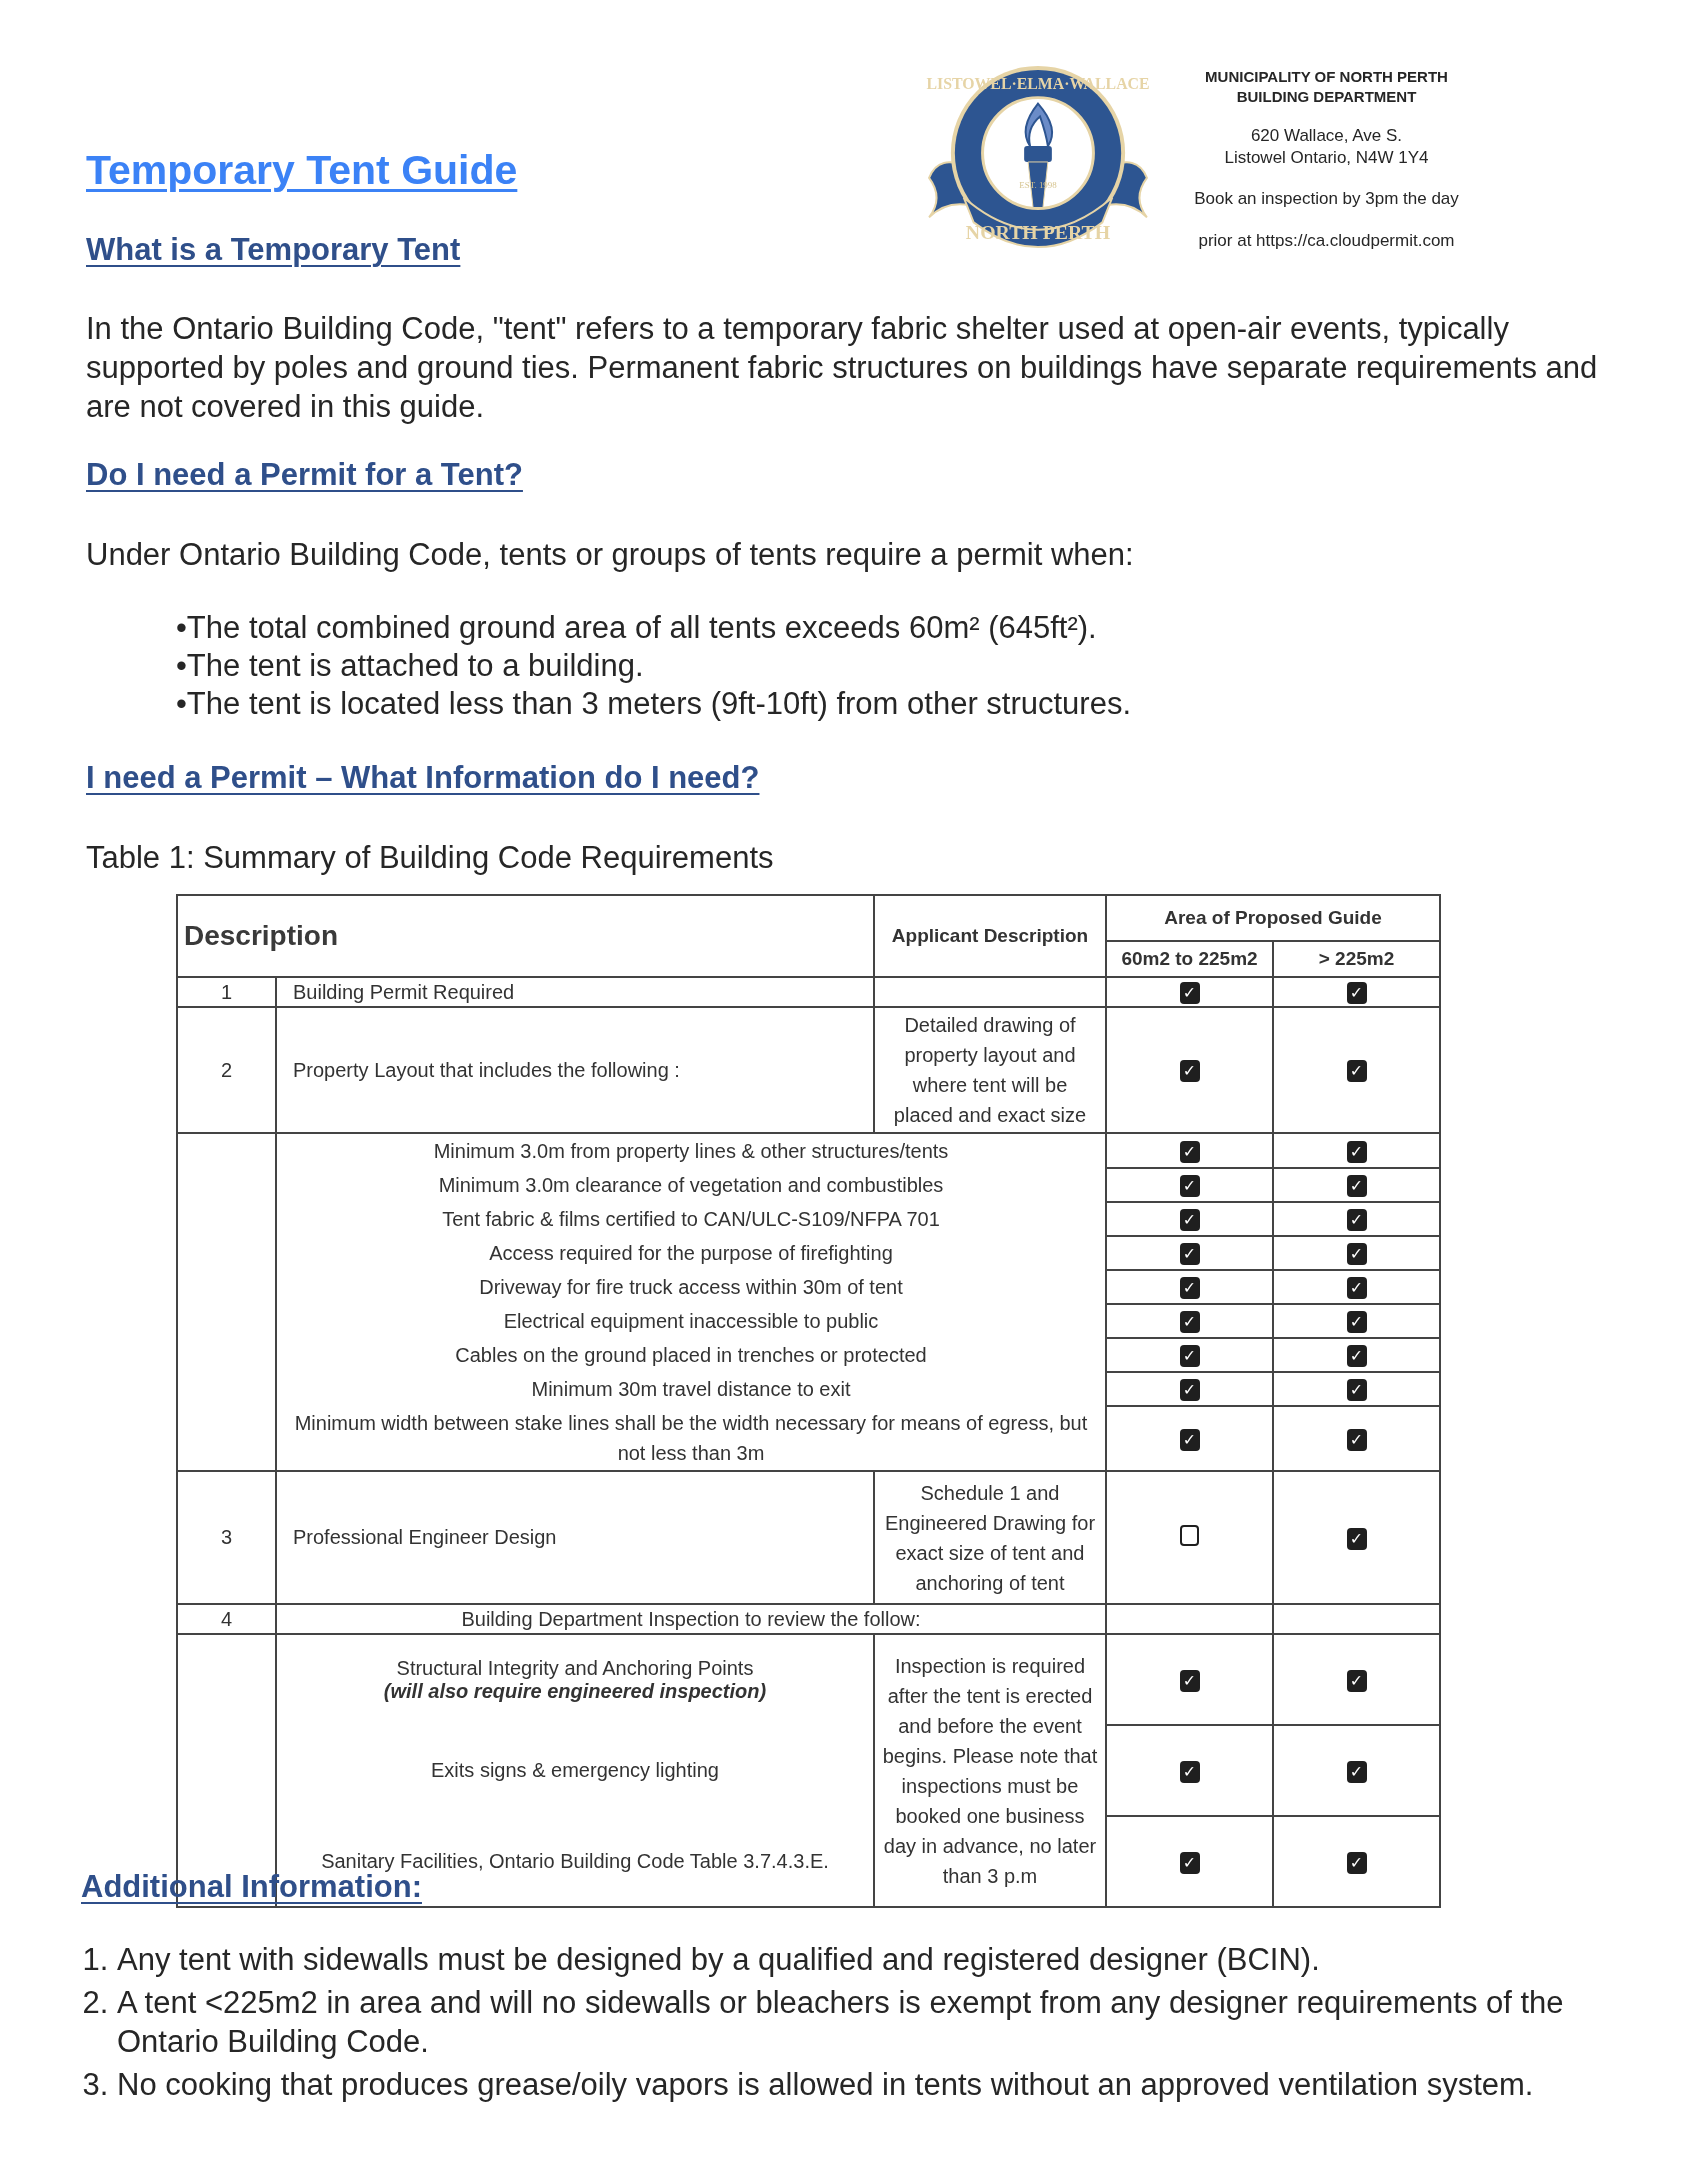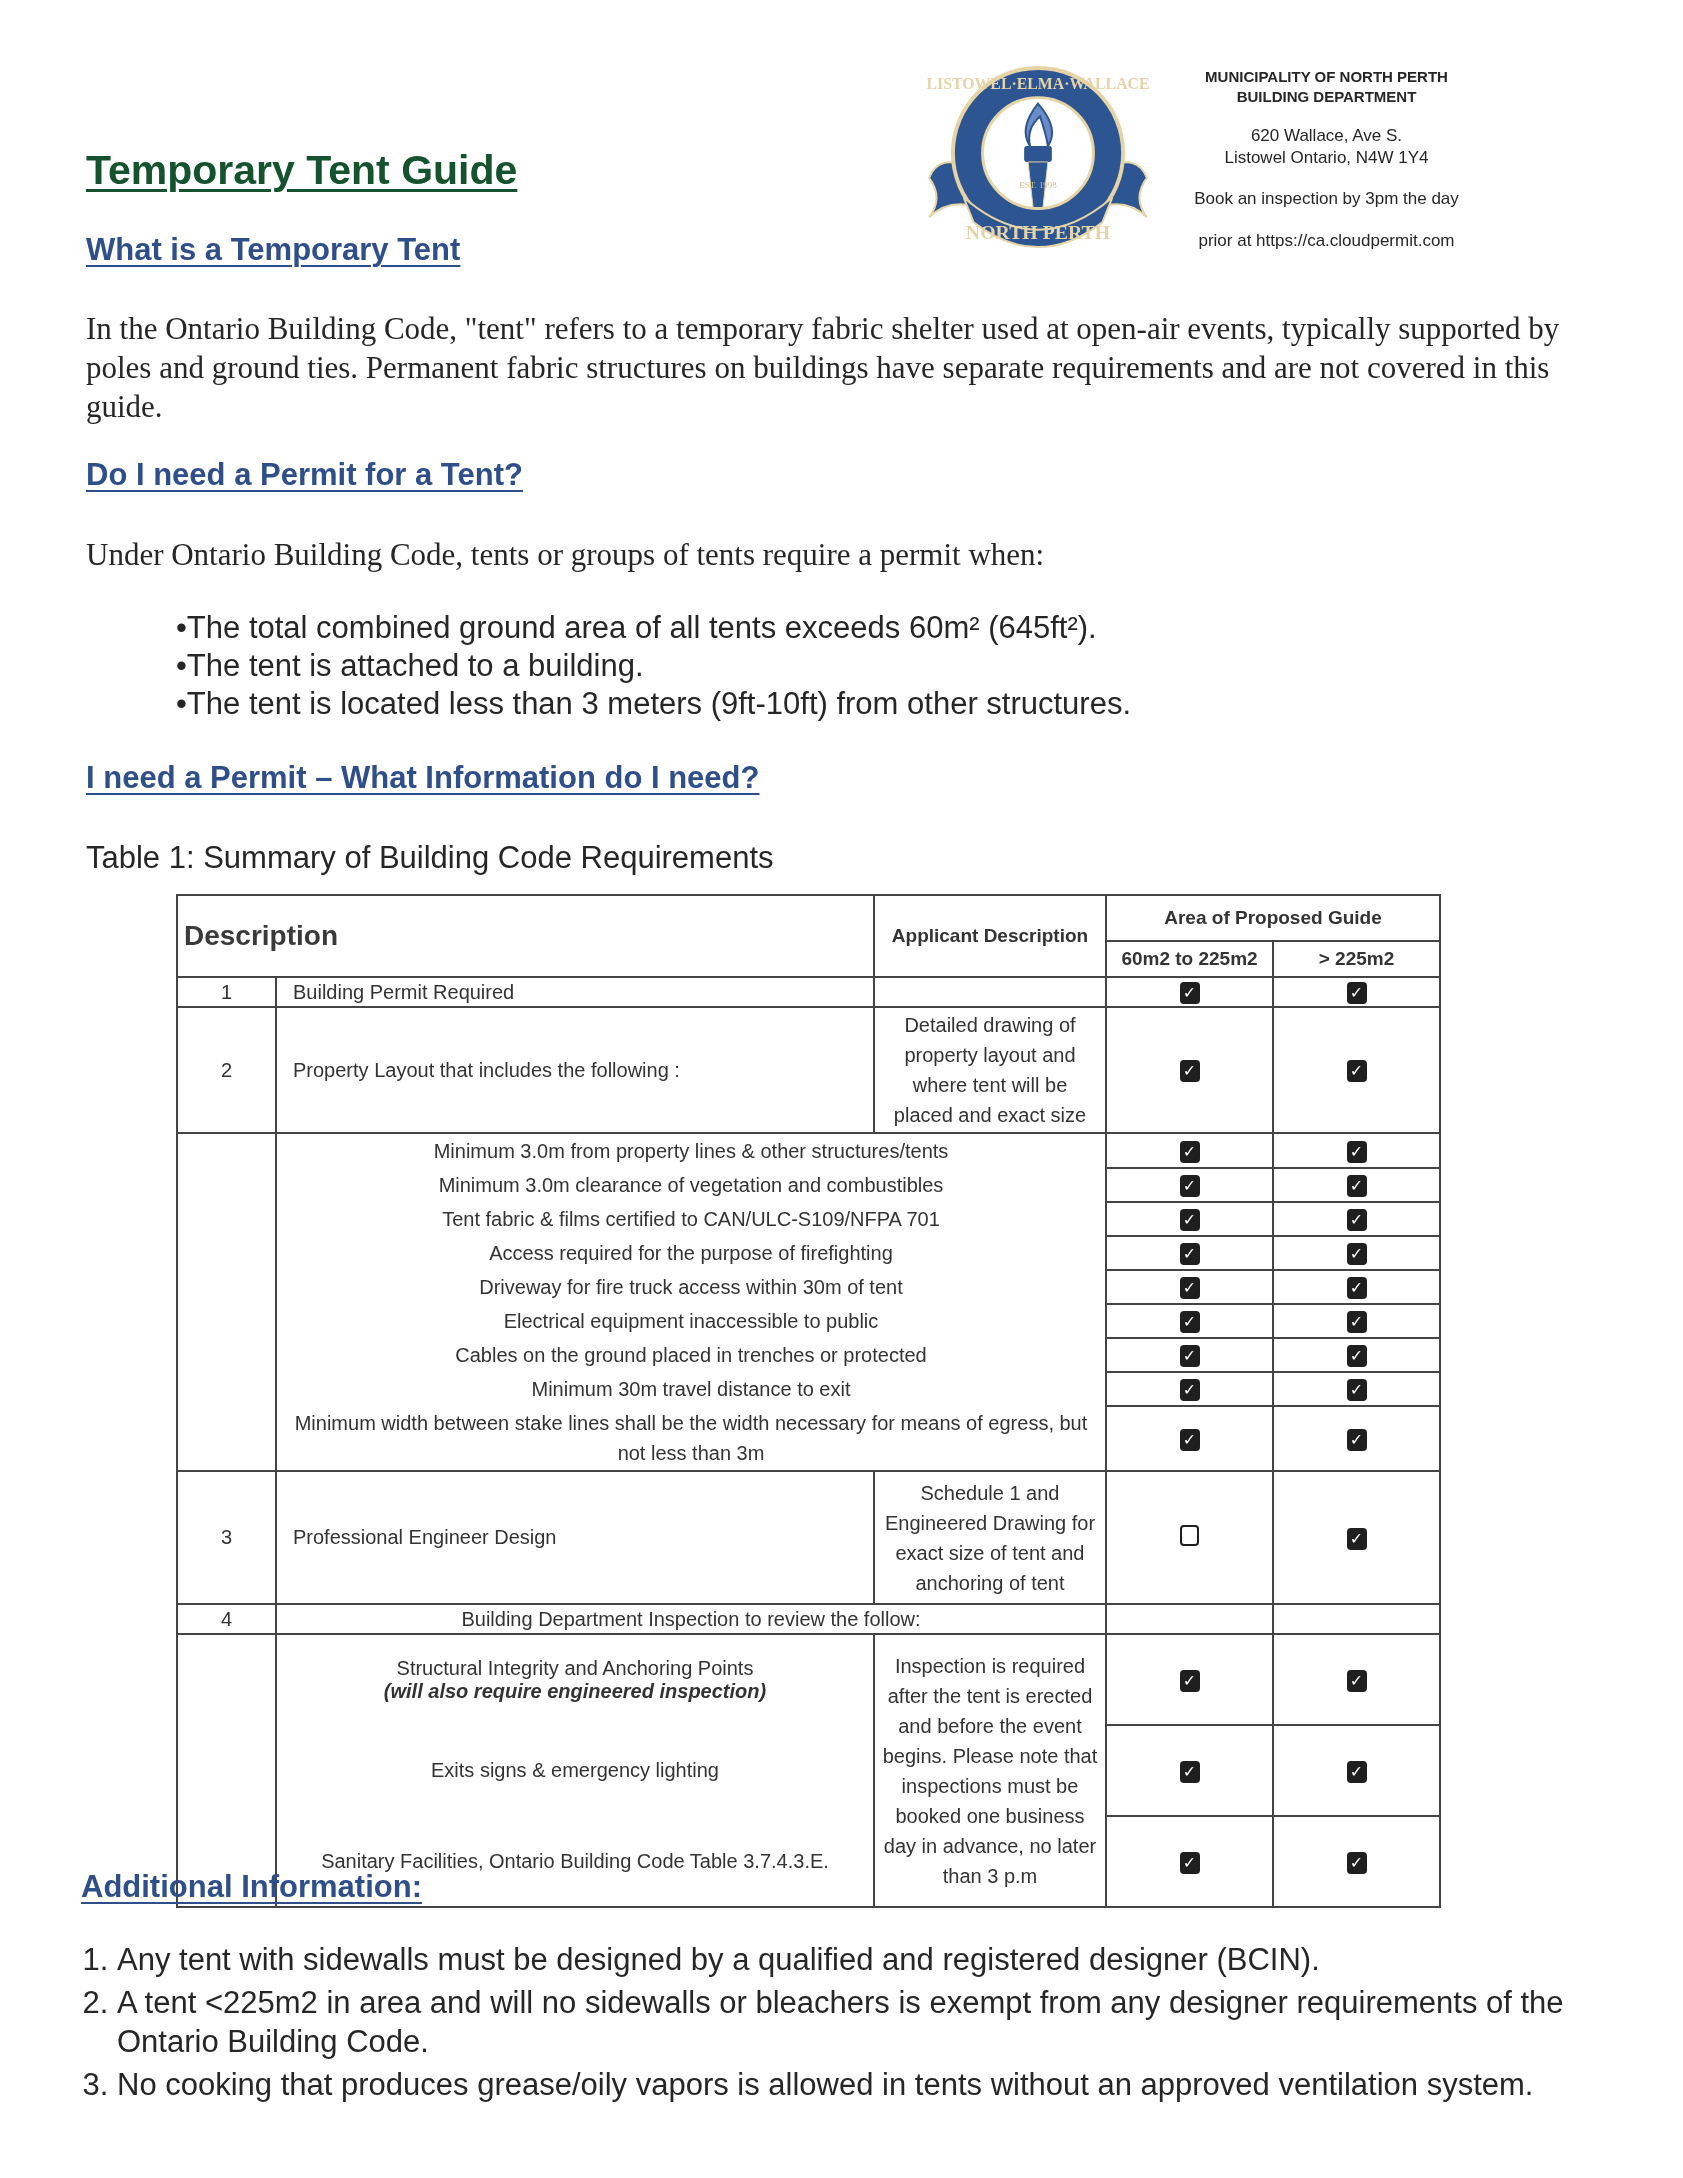--- a/index.html
+++ b/index.html
@@ -7,23 +7,23 @@
          font-family: "Liberation Sans", sans-serif; color: #262626; }
 
   
   .logo { position: absolute; left: 919px; top: 59px; width: 238px; height: 198px; }
   .org { position: absolute; left: 1158px; top: 67px; width: 337px; font-size: 15px; text-align: center; line-height: 20px; }
   .org .dept { font-weight: bold; }
   .org .addr { margin-top: 18px; font-size: 17px; line-height: 22px; }
   .org .note { margin-top: 20px; font-size: 17px; }
   .org .note2 { margin-top: 22px; font-size: 17px; }
 
-  .title { position: absolute; left: 86px; top: 147px; font-size: 41px; font-weight: bold; text-decoration: underline; text-underline-offset: 5px; text-decoration-thickness: 3px; color: #14532d; }
+  .title { position: absolute; left: 86px; top: 147px; font-size: 41px; font-weight: bold; text-decoration: underline; text-underline-offset: 5px; text-decoration-thickness: 3px; color: #3b82f6; }
   .h2 { position: absolute; left: 86px; font-size: 31px; font-weight: bold; color: #2f4f8a; text-decoration: underline; text-underline-offset: 5px; text-decoration-thickness: 2px; }
-  .para { position: absolute; left: 86px; width: 1525px; font-size: 31px; line-height: 39px; color: #262626; font-family: Liberation Serif, serif; }
+  .para { position: absolute; left: 86px; width: 1525px; font-size: 31px; line-height: 39px; color: #262626; }
   .bullets { position: absolute; left: 176px; font-size: 31px; line-height: 38px; color: #262626; }
   .caption { position: absolute; left: 86px; top: 840px; font-size: 31px; color: #262626; }
 
   
   table.req { position: absolute; left: 176px; top: 894px; width: 1265px; border-collapse: collapse; font-family: "Liberation Sans", sans-serif; font-size: 20px; color: #333; }
   table.req td, table.req th { border: 2px solid #444; padding: 2px 6px; text-align: center; vertical-align: middle; font-weight: normal; }
   table.req th.desc { text-align: left; font-size: 28px; font-weight: bold; color: #3a3a3a; }
   table.req th.app { font-weight: bold; font-size: 19px; }
   table.req th.area { font-weight: bold; font-size: 19px; height: 40px; }
   table.req th.sub { font-weight: bold; font-size: 19px; height: 30px; }

